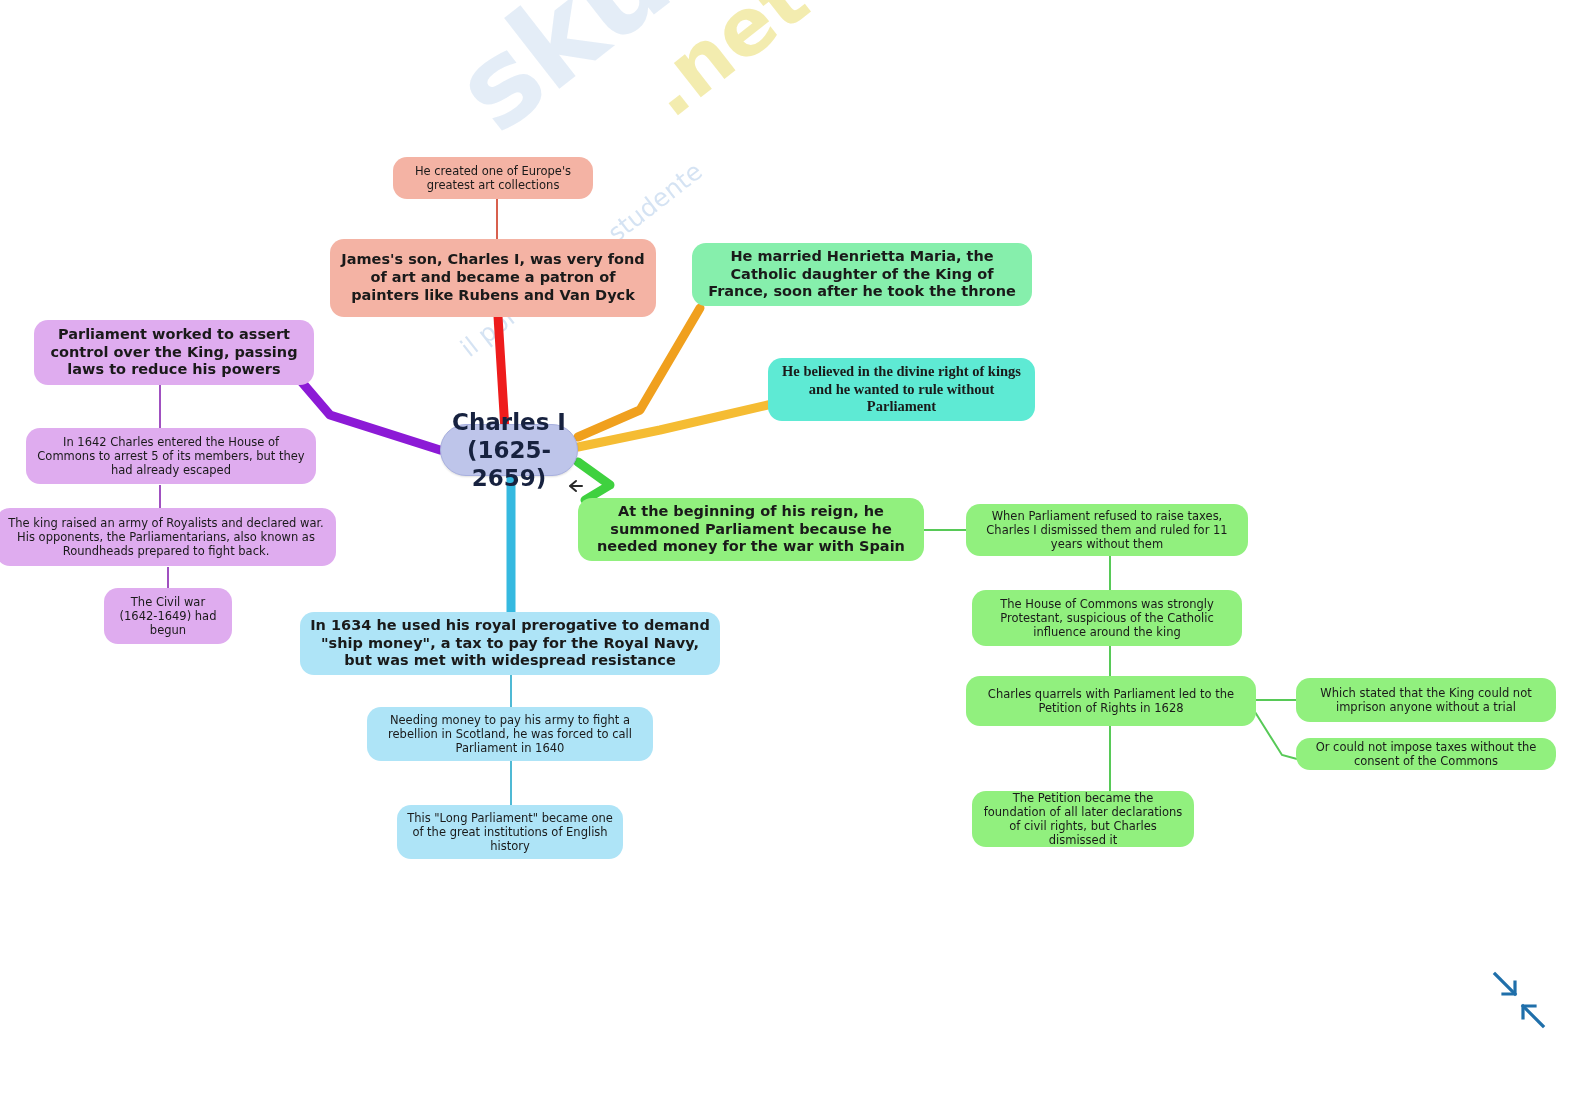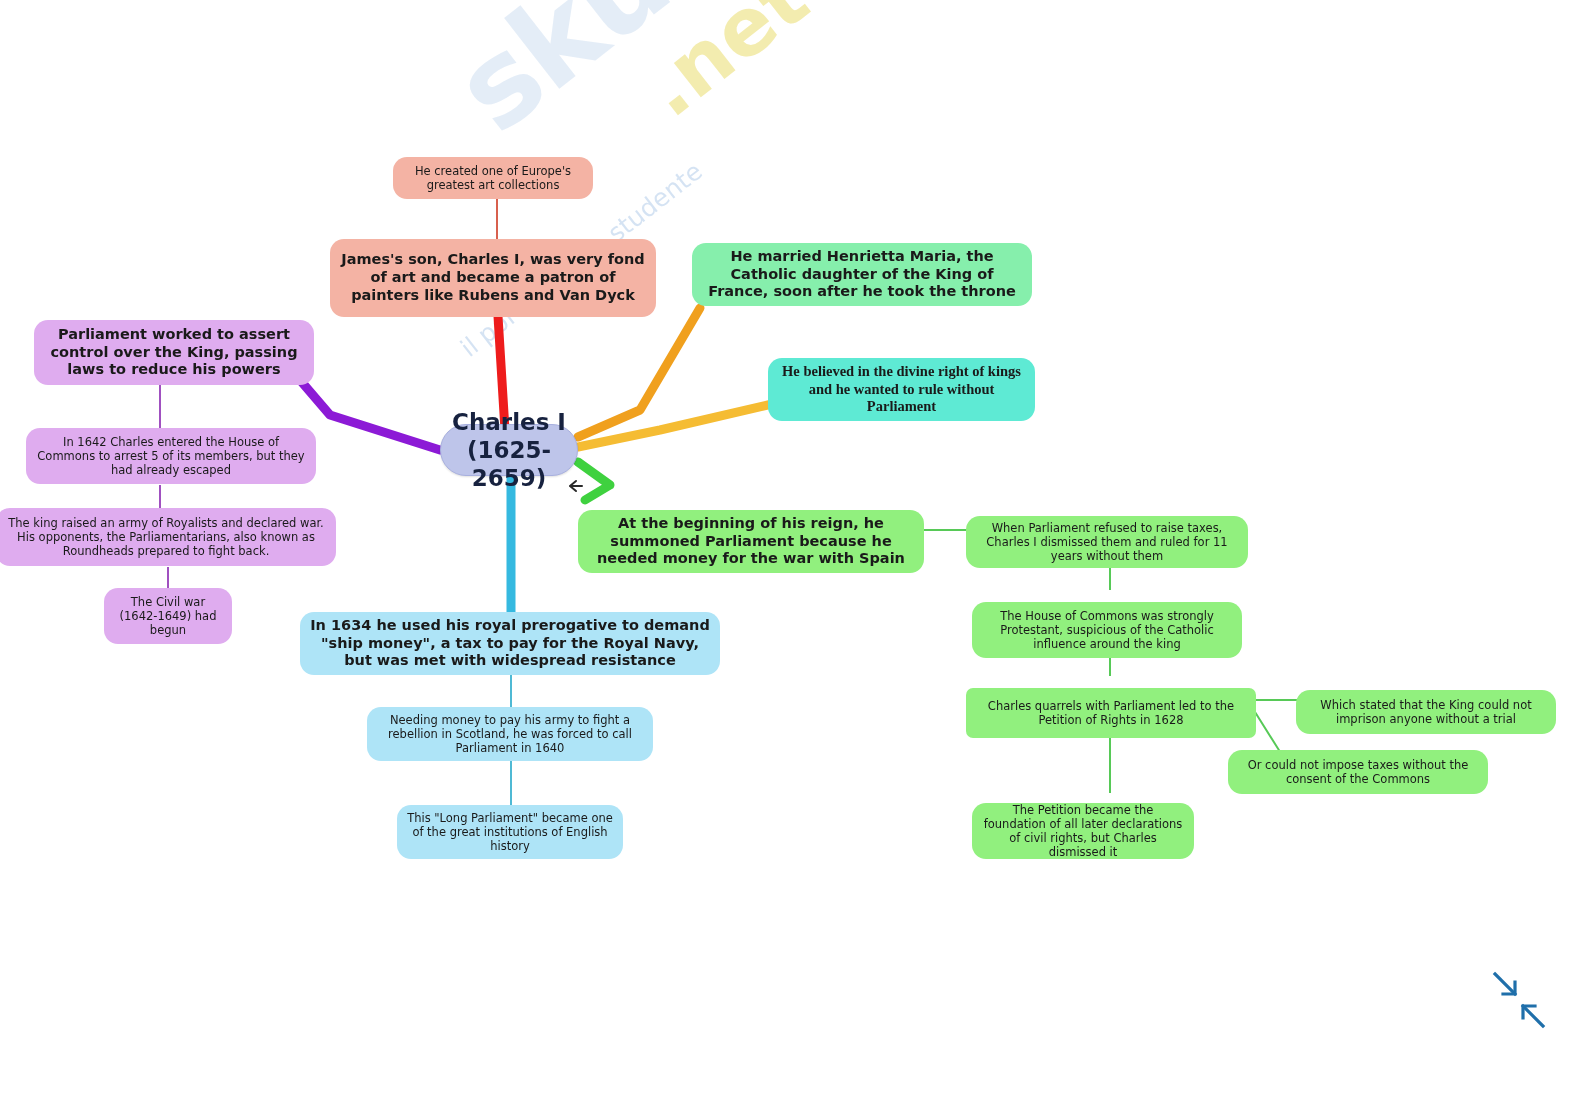--- a/index.html
+++ b/index.html
@@ -99,21 +99,21 @@
     font-size: 23px;
     font-weight: bold;
     color: #17223f;
     z-index: 6;
     box-shadow: 0 1px 2px rgba(0,0,0,0.12);
   }
   
   .c-red    { background: #f4b3a4; }
   .c-orange { background: #86efac; }
   .c-yellow { background: #5eead4; font-family: Liberation Serif, serif; }
-  .c-green  { background: #91f07e; margin-top: 12px; }
+  .c-green  { background: #91f07e; }
   .c-blue   { background: #aee4f7; }
   .c-purple { background: #dfacef; }
 
   .lvl1 { font-size: 14.5px; font-weight: bold; z-index: 5; }
   .lvl2 { font-size: 11.5px; font-weight: normal; z-index: 5; }
 
   
   #summon-arrow {
     position: absolute;
     left: 566px;
@@ -199,29 +199,29 @@
   </div>
 
   <div class="node lvl2 c-green" style="left:966px; top:504px; width:282px; height:52px;">
     <span class="txt">When Parliament refused to raise taxes, Charles I dismissed them and ruled for 11 years without them</span>
   </div>
 
   <div class="node lvl2 c-green" style="left:972px; top:590px; width:270px; height:56px;">
     <span class="txt">The House of Commons was strongly Protestant, suspicious of the Catholic influence around the king</span>
   </div>
 
-  <div class="node lvl2 c-green" style="left:966px; top:676px; width:290px; height:50px;border-radius:7px;">
+  <div class="node lvl2 c-green" style="left:966px; top:676px; width:290px; height:50px;">
     <span class="txt">Charles quarrels with Parliament led to the Petition of Rights in 1628</span>
   </div>
 
   <div class="node lvl2 c-green" style="left:1296px; top:678px; width:260px; height:44px;">
     <span class="txt">Which stated that the King could not imprison anyone without a trial</span>
   </div>
 
-  <div class="node lvl2 c-green" style="left:1228px; top:738px; width:260px; height:44px;">
+  <div class="node lvl2 c-green" style="left:1296px; top:738px; width:260px; height:32px;">
     <span class="txt">Or could not impose taxes without the consent of the Commons</span>
   </div>
 
   <div class="node lvl2 c-green" style="left:972px; top:791px; width:222px; height:56px;">
     <span class="txt">The Petition became the foundation of all later declarations of civil rights, but Charles dismissed it</span>
   </div>
 
   <div class="node lvl1 c-blue" style="left:300px; top:612px; width:420px; height:63px;">
     <span class="txt">In 1634 he used his royal prerogative to demand "ship money", a tax to pay for the Royal Navy, but was met with widespread resistance</span>
   </div>

